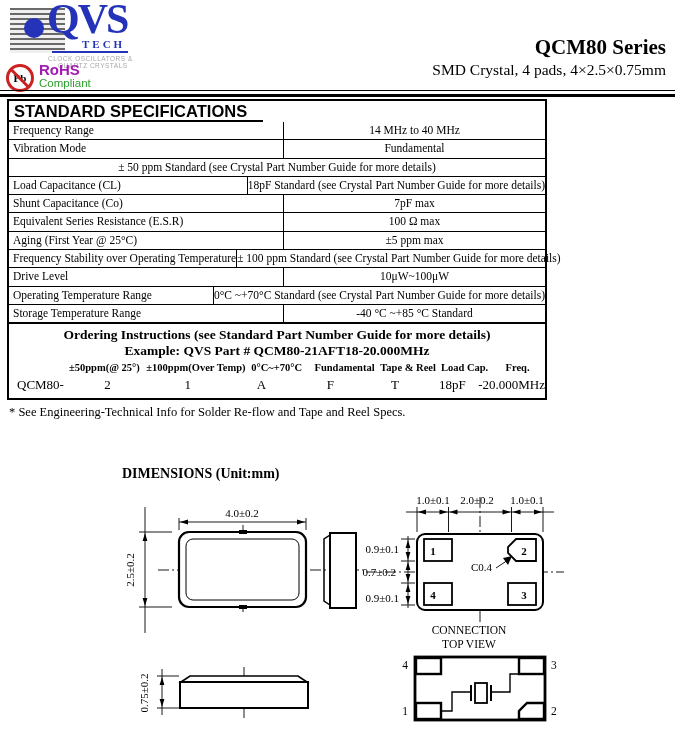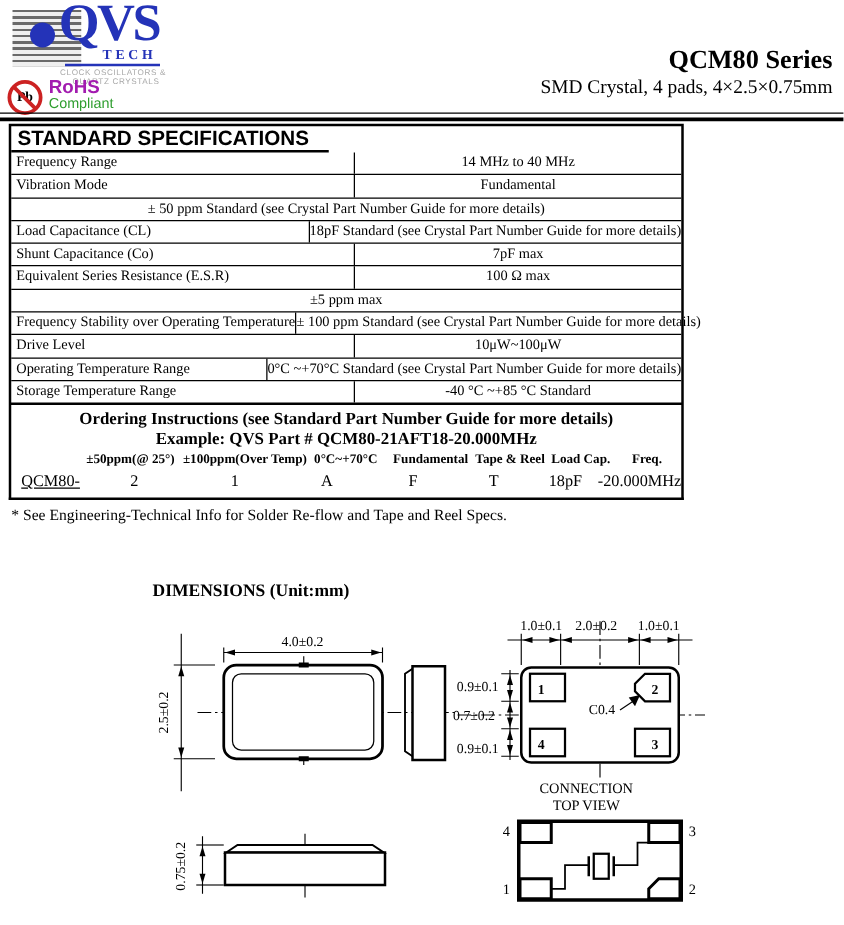--- a/index.html
+++ b/index.html
@@ -51,21 +51,21 @@
 
   
   .ordering{border:2px solid #000;border-top:none;padding:3px 0 5px 0;}
   .ord-title{text-align:center;font-weight:bold;font-size:13.5px;line-height:16px;}
   .ord-example{text-align:center;font-weight:bold;font-size:13.5px;line-height:16px;}
   .ord-grid{display:flex;margin-top:2px;}
   .ord-spacer{width:68px;}
   .ord-col{text-align:center;}
   .ord-head{font-weight:bold;font-size:10.5px;line-height:13px;white-space:nowrap;}
   .ord-val{font-size:13px;line-height:17px;}
-  .ord-prefix{width:68px;font-size:13px;line-height:17px;padding-left:8px;box-sizing:border-box;text-decoration:underline;}
+  .ord-prefix{width:68px;font-size:13px;line-height:17px;padding-left:8px;box-sizing:border-box;}
   .c0{width:107px}.c1{width:95px}.c2{width:90px}.c3{width:83px}.c4{width:79px}.c5{width:65px}.c6{width:70px}
 
   .footnote{margin-top:5px;font-size:12.5px;padding-left:2px;}
 
   
   .dim-heading{position:absolute;left:122px;top:466px;font-weight:bold;font-size:14px;}
   .diagram{position:absolute;left:0;top:486px;}
   .diagram text{font-family:"Liberation Serif",serif;fill:#000;}
 </style>
 </head>
@@ -122,20 +122,21 @@
         </div>
       <div class="spec-row">
           <div class="spec-label">Shunt Capacitance (Co)</div>
           <div class="spec-value">7pF max</div>
         </div>
       <div class="spec-row">
           <div class="spec-label">Equivalent Series Resistance (E.S.R)</div>
           <div class="spec-value">100 Ω max</div>
         </div>
       <div class="spec-row">
+          <div class="spec-label">Aging (First Year @ 25°C)</div>
           <div class="spec-value">±5 ppm max</div>
         </div>
       <div class="spec-row">
           <div class="spec-label">Frequency Stability over Operating Temperature</div>
           <div class="spec-value">± 100 ppm Standard (see Crystal Part Number Guide for more details)</div>
         </div>
       <div class="spec-row">
           <div class="spec-label">Drive Level</div>
           <div class="spec-value">10μW~100μW</div>
         </div>

